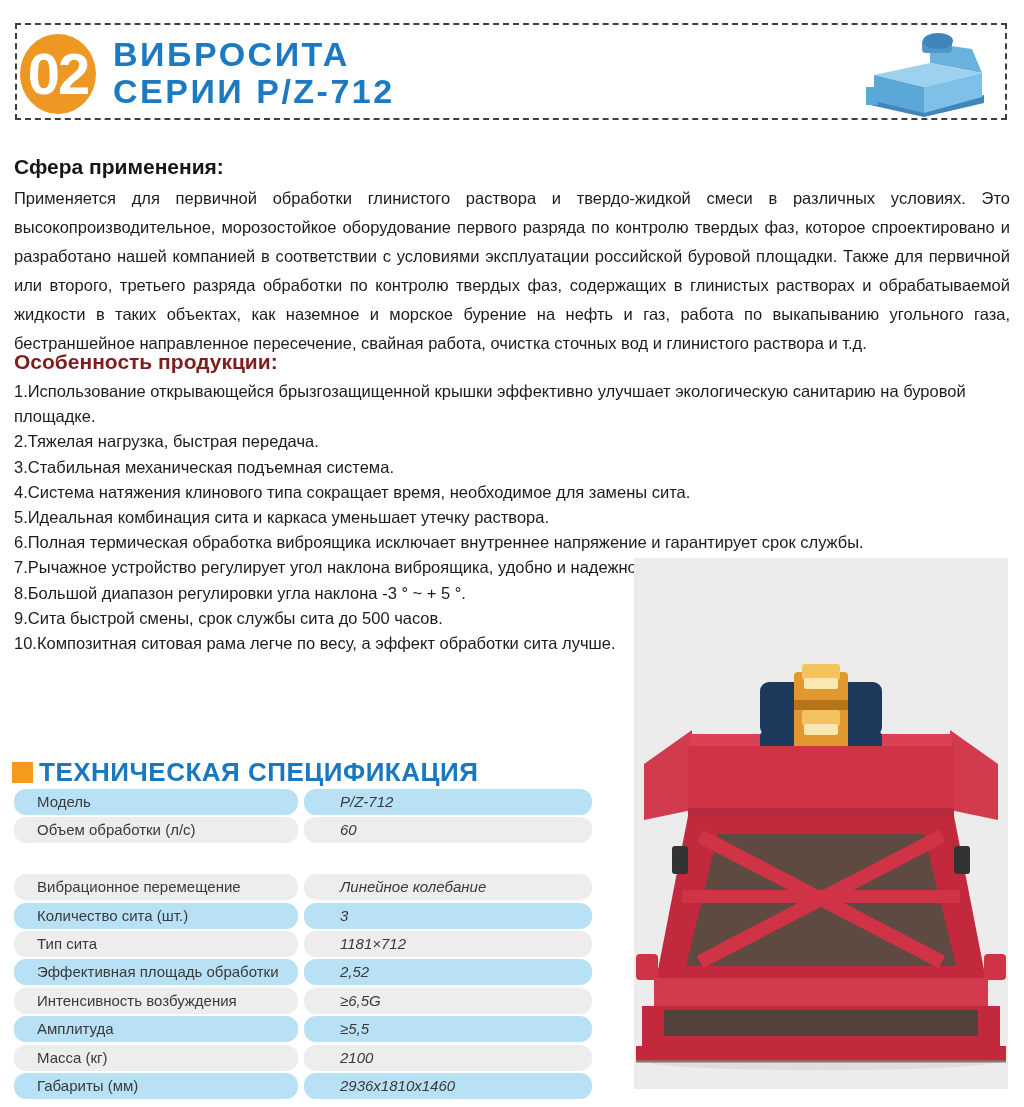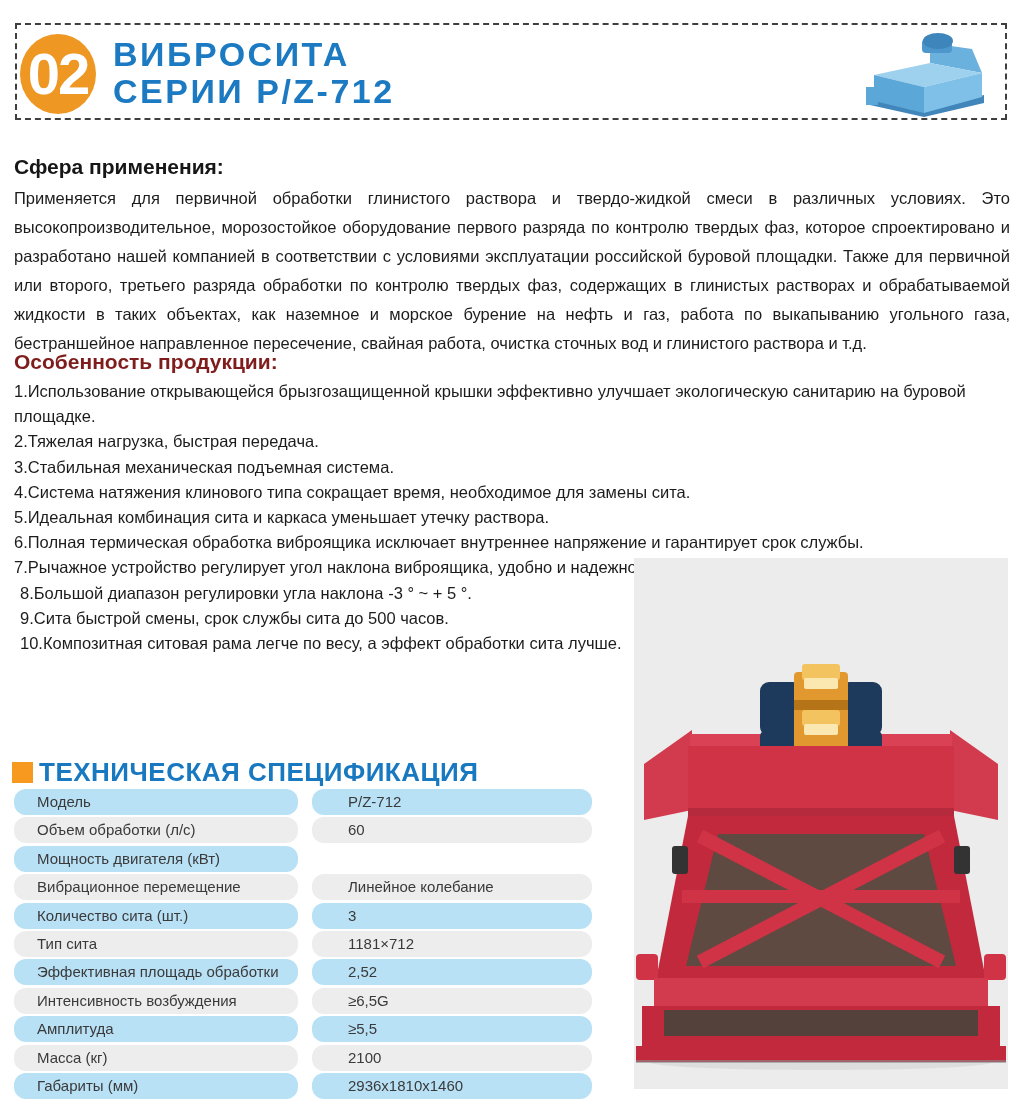--- a/index.html
+++ b/index.html
@@ -25,32 +25,32 @@
   
   .h-app{position:absolute;left:14px;top:155px;font-size:21px;font-weight:bold;color:#161616;}
   .p-app{
     position:absolute;left:14px;top:184px;width:996px;font-size:16.5px;line-height:29px;
     text-align:justify;color:#1c1c1c;
   }
   
   .h-feat{position:absolute;left:14px;top:350px;font-size:21px;font-weight:bold;color:#7f1d1d;}
   .feat-list{position:absolute;left:14px;top:379px;width:998px;font-size:16.5px;color:#1c1c1c;}
   .feat{line-height:25.2px;}
-  .feat.narrow{max-width:610px;margin-left:6px;}
+  .feat.narrow{max-width:610px;}
   
   .photo{position:absolute;left:634px;top:558px;width:374px;height:531px;background:#ececec;}
   
   .spec-head{position:absolute;left:12px;top:757px;display:flex;align-items:center;}
   .spec-square{width:21px;height:21px;background:#f6991e;margin-right:6px;}
   .spec-title{color:#1878c0;font-weight:bold;font-size:26px;letter-spacing:0.5px;white-space:nowrap;}
   
   .spec-table{position:absolute;left:14px;top:789px;width:578px;}
   .trow{display:flex;height:26px;margin-bottom:2.4px;}
   .tl{width:284px;padding-left:23px;box-sizing:border-box;}
-  .tv{flex:1;margin-left:14px;padding-left:36px;box-sizing:border-box;}
+  .tv{flex:1;margin-left:6px;padding-left:36px;box-sizing:border-box;font-style:italic;}
   .trow .tl,.trow .tv{font-size:15px;line-height:26px;color:#3a3a3a;white-space:nowrap;border-radius:12px;}
   .trow.blue .tl,.trow.blue .tv{background:#b9e1f6;}
   .trow.gray .tl,.trow.gray .tv{background:#ededee;}
 </style>
 </head>
 <body>
 
 <div class="page">
 
   <div class="header-box"></div>
@@ -142,21 +142,20 @@
   <div class="spec-table">
     <div class="trow blue">
       <div class="tl">Модель</div>
       <div class="tv">P/Z-712</div>
     </div>
     <div class="trow gray">
       <div class="tl">Объем обработки (л/с)</div>
       <div class="tv">60</div>
     </div>
     <div class="trow blue">
-      <div class="tl">Мощность двигателя (кВт)</div>
     </div>
     <div class="trow gray">
       <div class="tl">Вибрационное перемещение</div>
       <div class="tv">Линейное колебание</div>
     </div>
     <div class="trow blue">
       <div class="tl">Количество сита (шт.)</div>
       <div class="tv">3</div>
     </div>
     <div class="trow gray">

